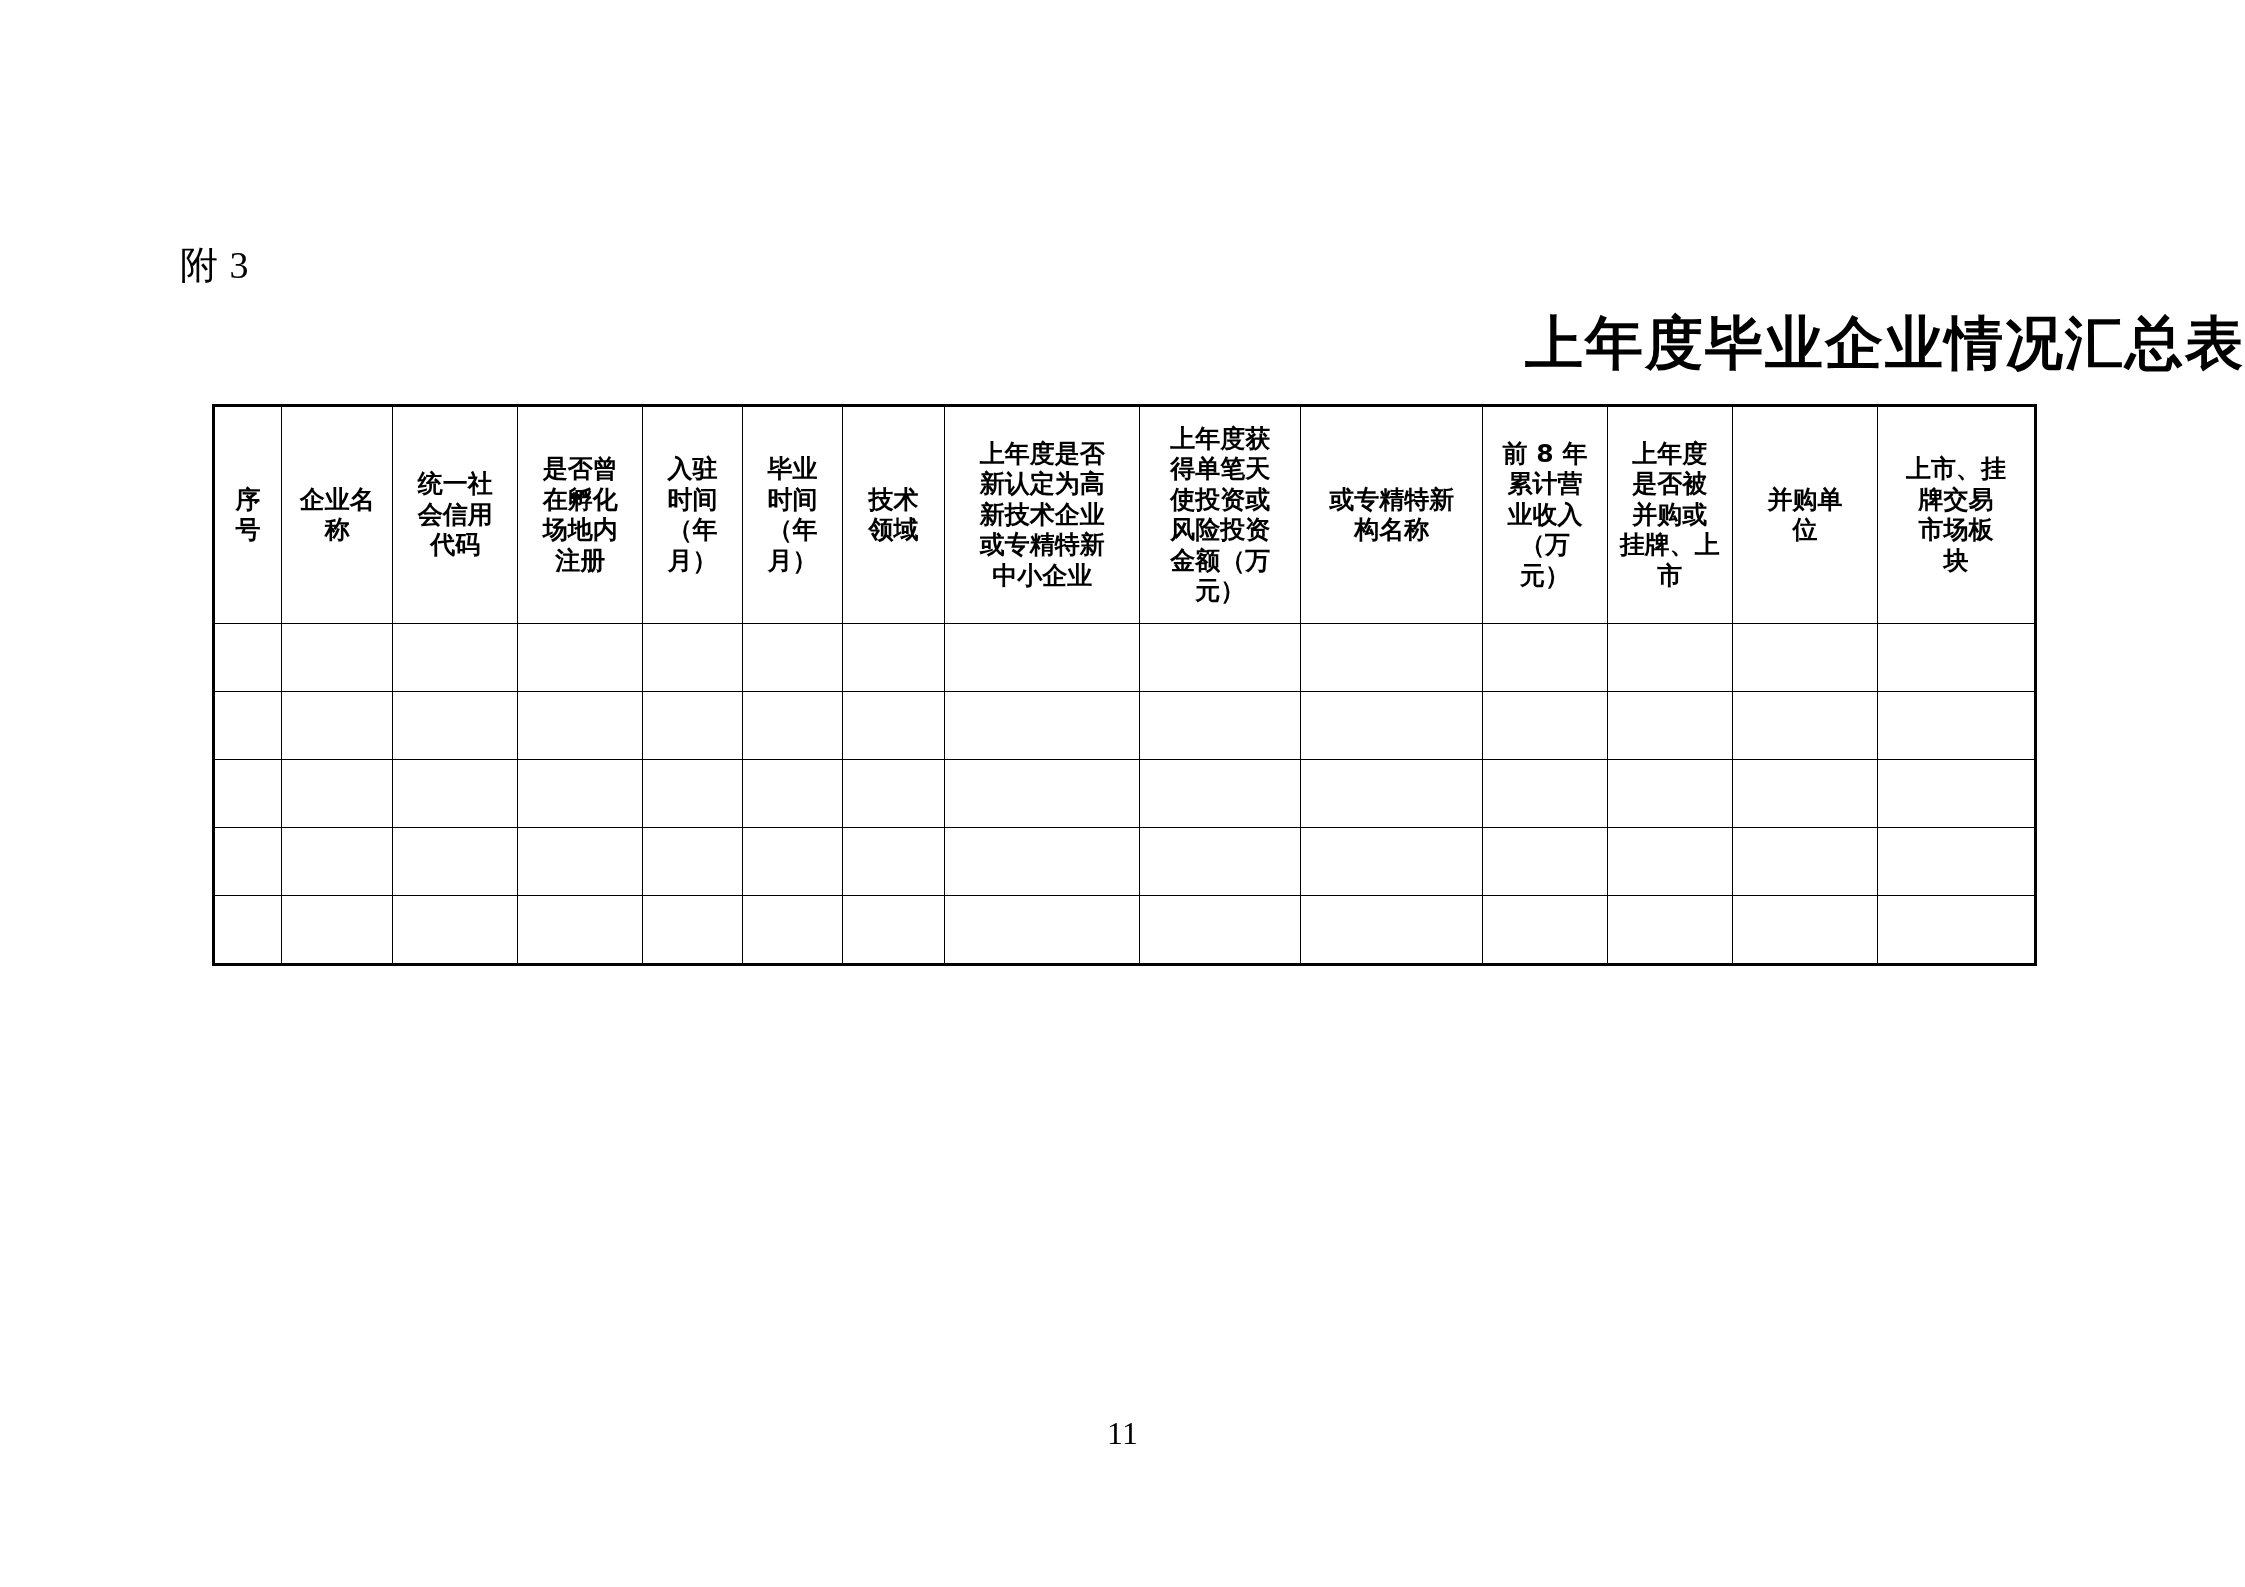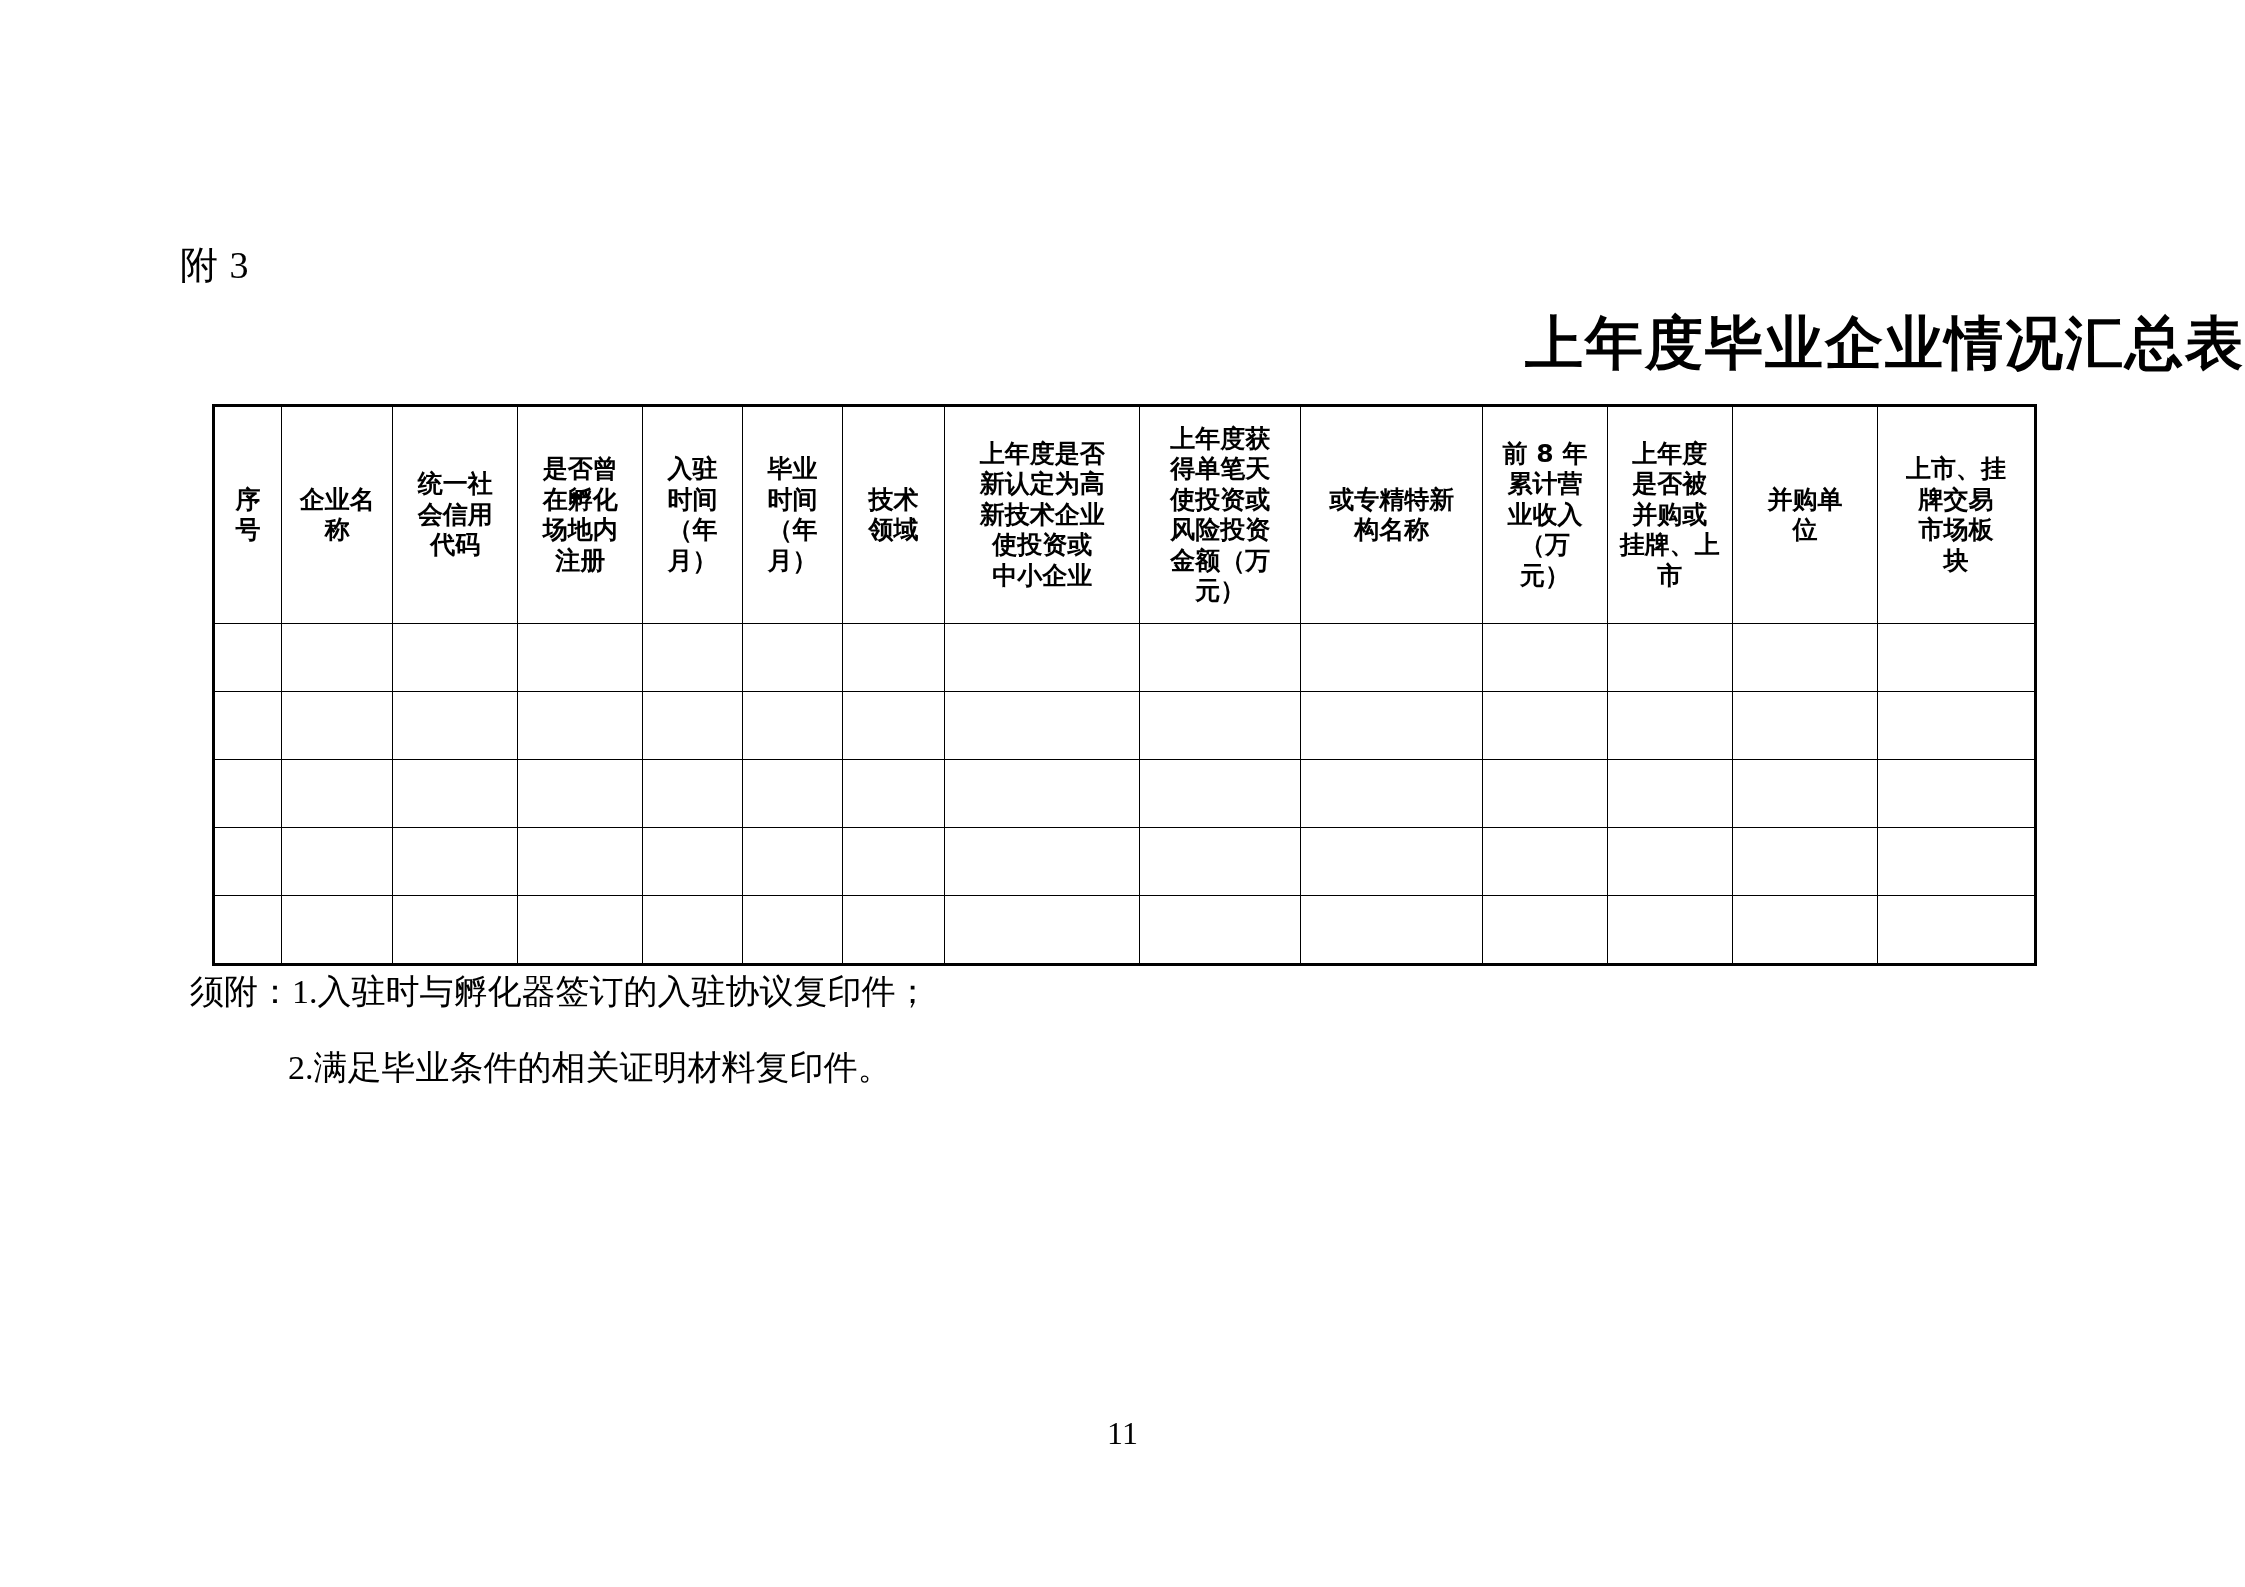--- a/index.html
+++ b/index.html
@@ -161,21 +161,21 @@
 月）</span>
             </th>
             <th>
               <span class="th-inner">技术
 领域</span>
             </th>
             <th>
               <span class="th-inner">上年度是否
 新认定为高
 新技术企业
-使投资或
+或专精特新
 中小企业</span>
             </th>
             <th>
               <span class="th-inner">上年度获
 得单笔天
 使投资或
 风险投资
 金额（万
 元）</span>
             </th>
@@ -287,20 +287,16 @@
             <td></td>
             <td></td>
             <td></td>
             <td></td>
             <td></td>
           </tr>
         </tbody>
     </table>
   </div>
 
-  <div class="notes">
-    <div class="note-line">须附：1.入驻时与孵化器签订的入驻协议复印件；</div>
-    <div class="note-line indent">2.满足毕业条件的相关证明材料复印件。</div>
-  </div>
 
   <div class="page-number">11</div>
 
 </div>
 
 </body></html>

